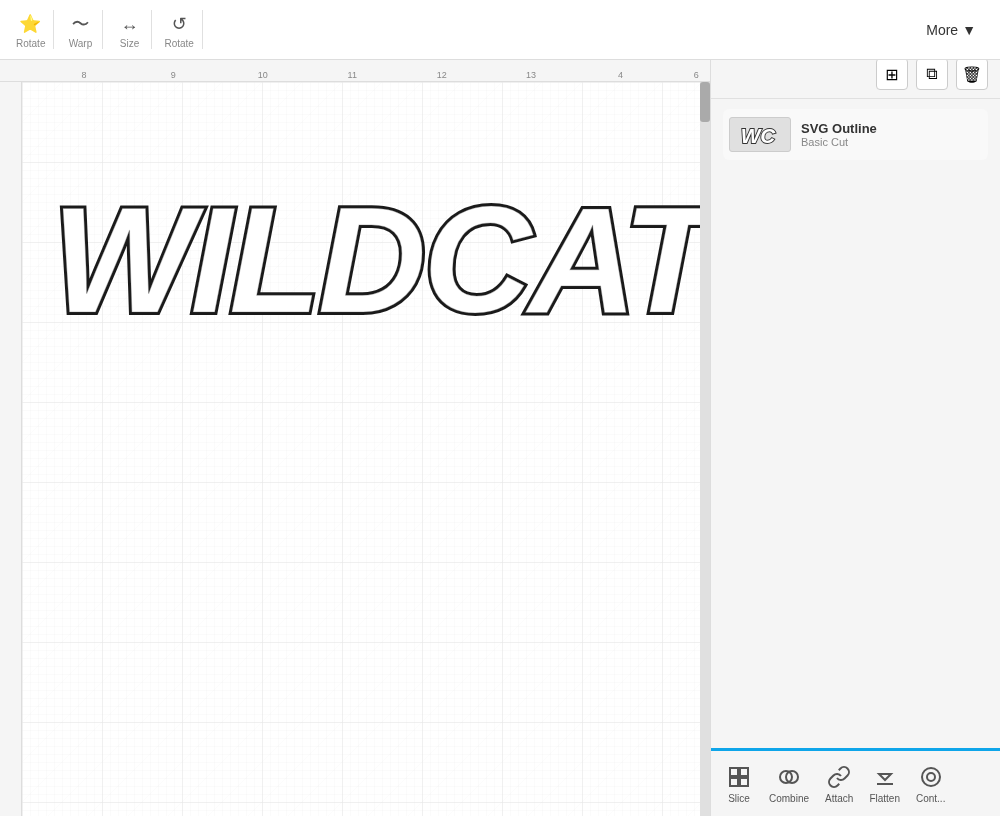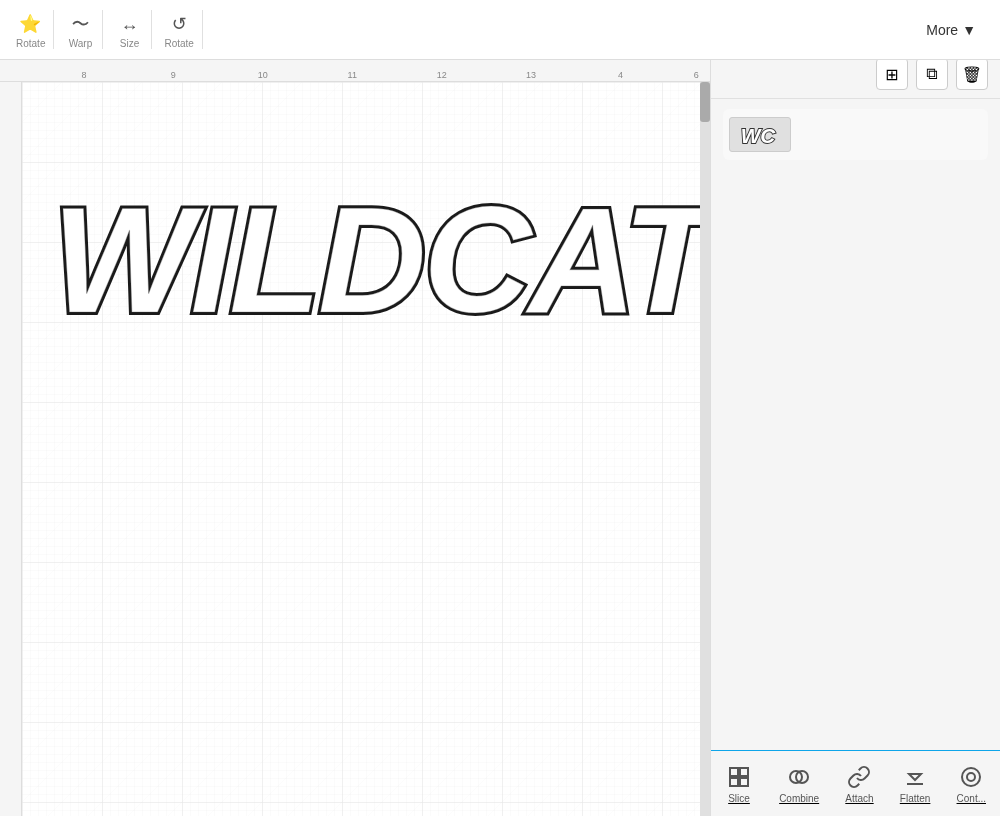--- a/index.html
+++ b/index.html
@@ -260,25 +260,24 @@
     }
     .blank-canvas-label {
       font-size: 13px;
       color: #333;
     }
 
     
     #bottom-toolbar {
       display: flex;
       align-items: center;
-      justify-content: space-between;
+      justify-content: flex-start;
       padding: 8px 6px;
-      border-top: 1px solid #0ea5e9;
-      background: #f5f5f5;
-      text-decoration: underline;
+      border-top: 3px solid #0ea5e9;
+      background: #f5f5f5;
     }
     .bottom-tool {
       display: flex;
       flex-direction: column;
       align-items: center;
       gap: 2px;
       cursor: pointer;
       padding: 4px 8px;
     }
     .bottom-tool-icon {
@@ -406,20 +405,24 @@
     </button>
   </div>
 
   <div id="layer-list">
     <div class="layer-item">
       <div class="layer-thumbnail">
         <svg viewBox="0 0 45 35" xmlns="http://www.w3.org/2000/svg">
           <text x="2" y="26" font-family="'Arial Black', sans-serif" font-size="22" font-weight="900" font-style="italic" fill="white" stroke="#333" stroke-width="2" paint-order="stroke fill">WC</text>
         </svg>
       </div>
+      <div class="layer-info">
+        <div class="layer-name">SVG Outline</div>
+        <div class="layer-type">Basic Cut</div>
+      </div>
     </div>
   </div>
 
 
   <div id="bottom-toolbar">
     <div class="bottom-tool">
       <div class="bottom-tool-icon">
         <svg width="24" height="24" viewBox="0 0 24 24" fill="none" stroke="#555" stroke-width="2">
           <rect x="3" y="3" width="8" height="8"></rect>
             <rect x="13" y="3" width="8" height="8"></rect>

